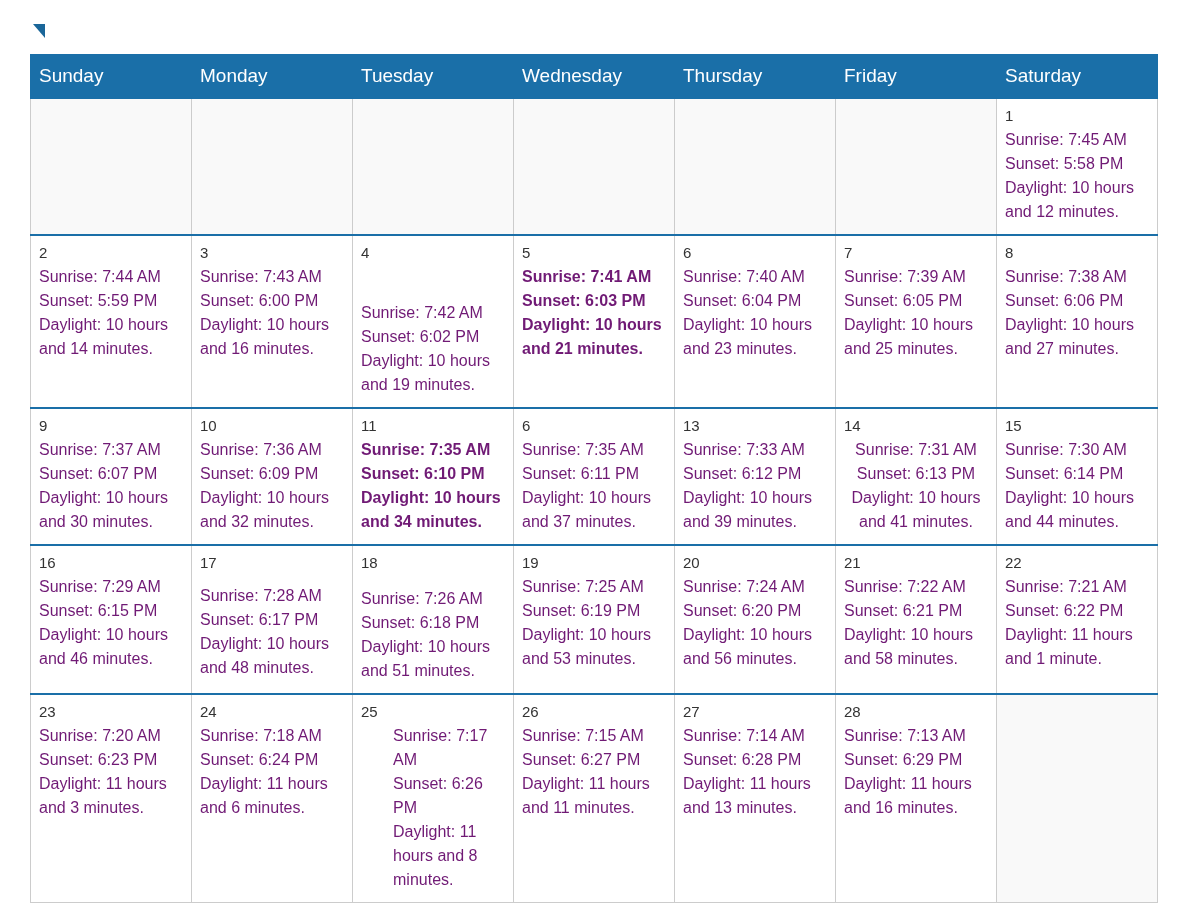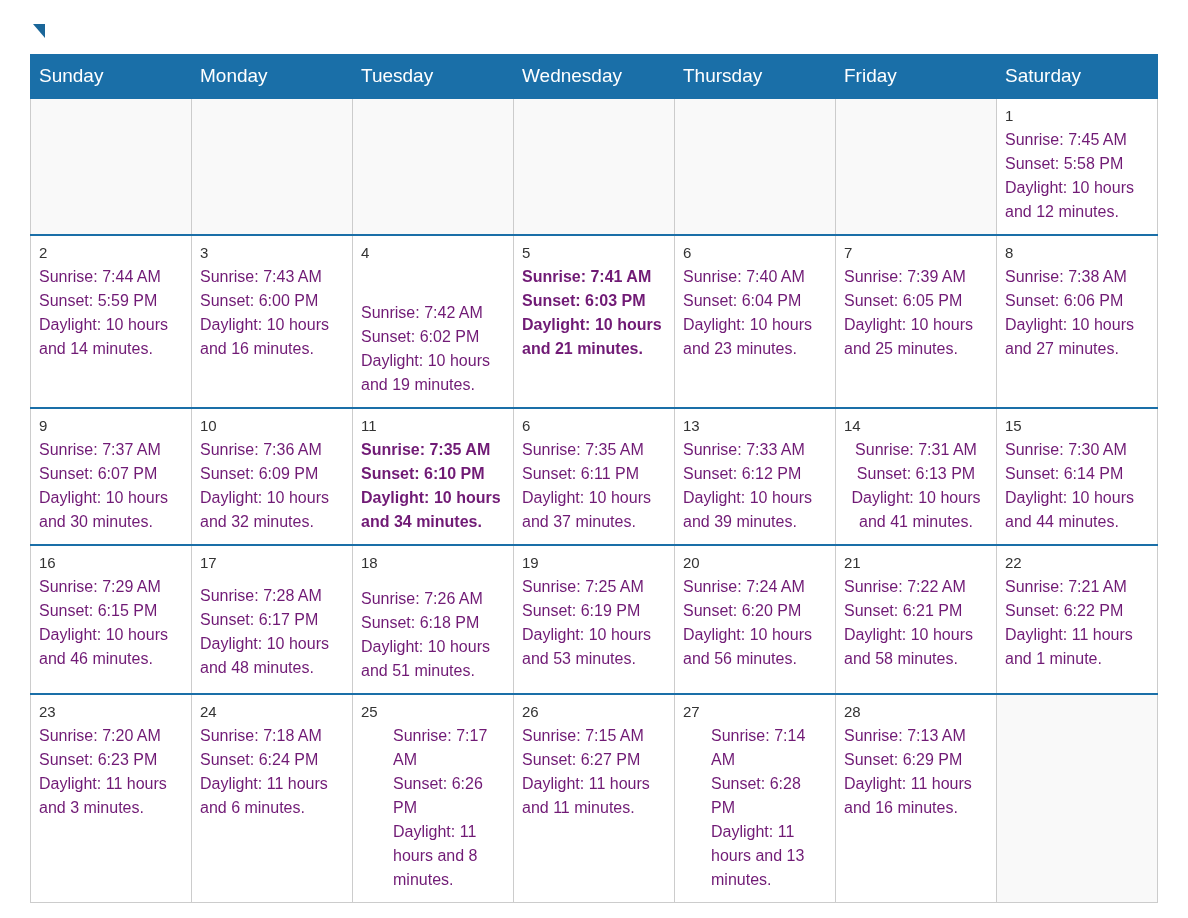--- a/index.html
+++ b/index.html
@@ -294,21 +294,21 @@
 Daylight: 11 hours and 8 minutes.</div>
         </td>
         <td>
           <span class="day-num">26</span>
           <div class="day-info" style="white-space: pre-line;">Sunrise: 7:15 AM
 Sunset: 6:27 PM
 Daylight: 11 hours and 11 minutes.</div>
         </td>
         <td>
           <span class="day-num">27</span>
-          <div class="day-info" style="white-space: pre-line; margin-left: 28px;">Sunrise: 7:14 AM
+          <div class="day-info" style="white-space: pre-line;">Sunrise: 7:14 AM
 Sunset: 6:28 PM
 Daylight: 11 hours and 13 minutes.</div>
         </td>
         <td>
           <span class="day-num">28</span>
           <div class="day-info" style="white-space: pre-line;">Sunrise: 7:13 AM
 Sunset: 6:29 PM
 Daylight: 11 hours and 16 minutes.</div>
         </td>
         <td class="empty-cell"></td>

